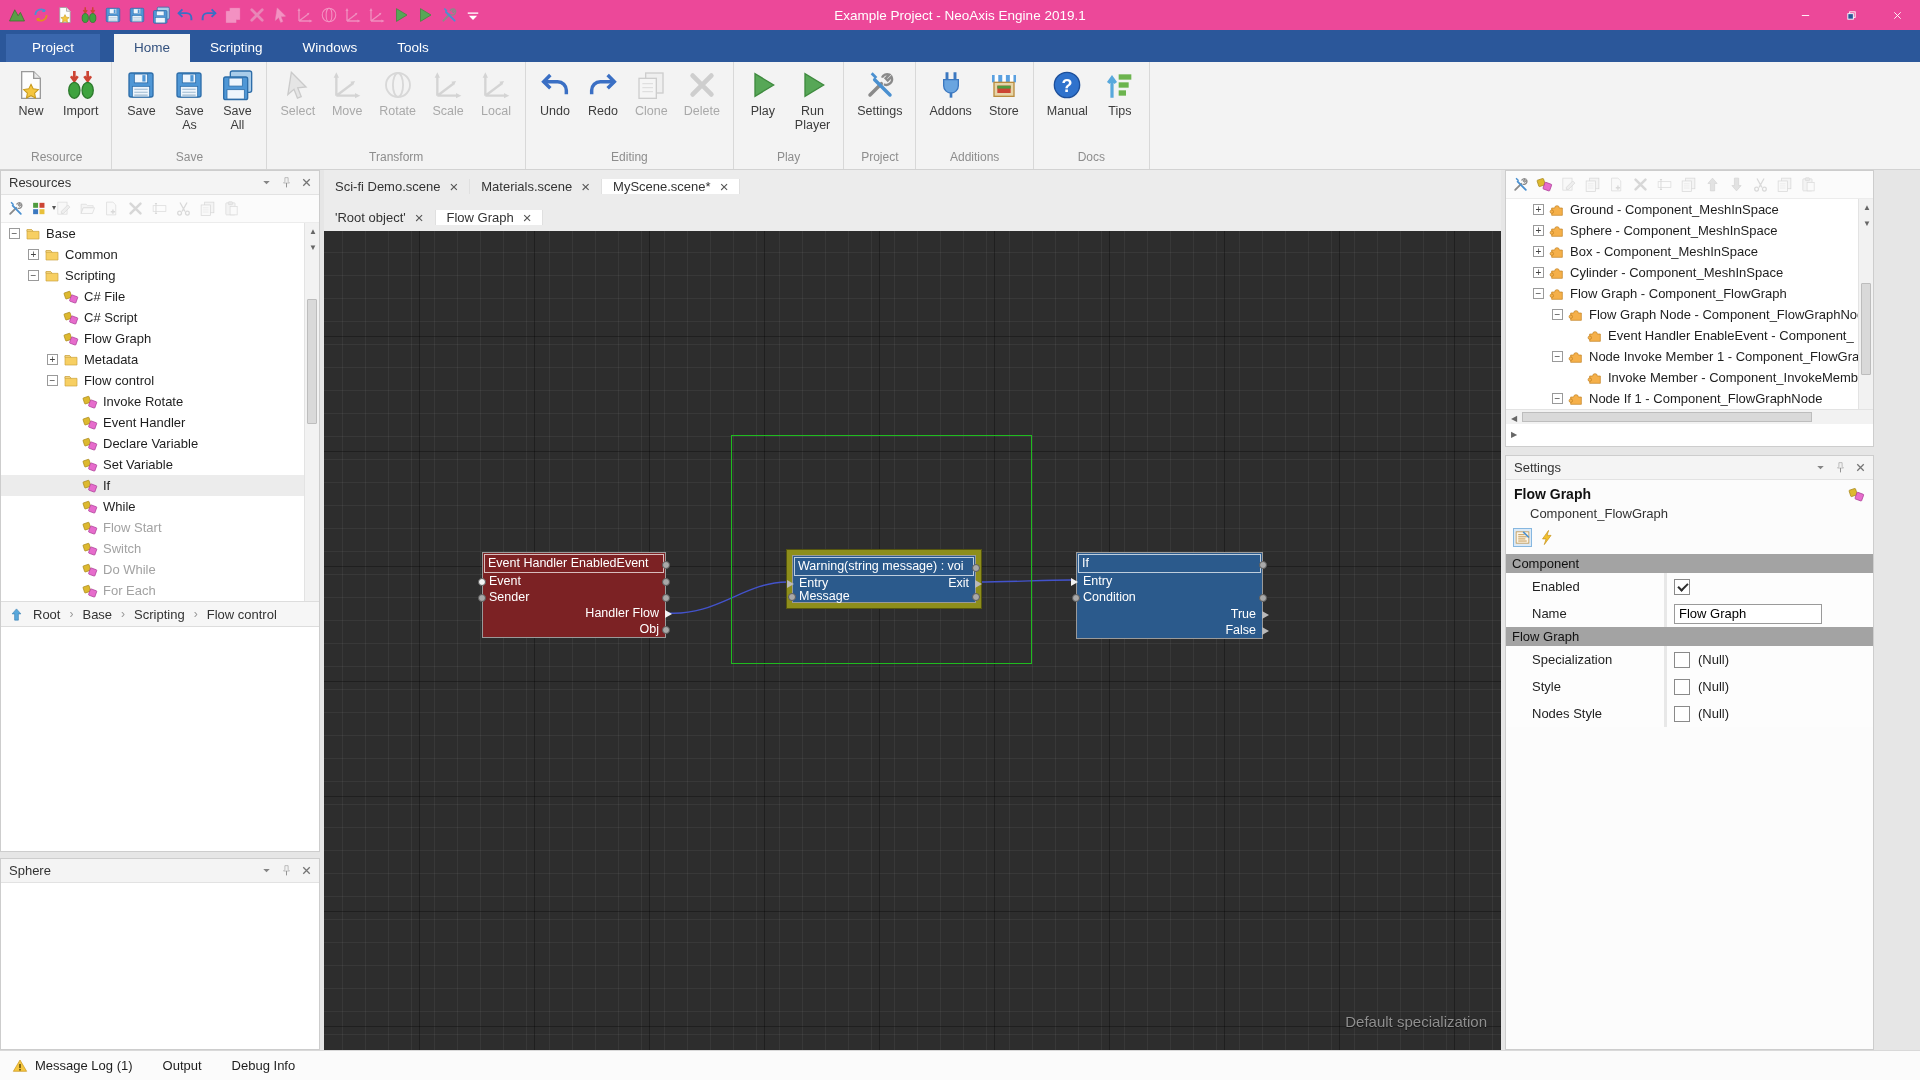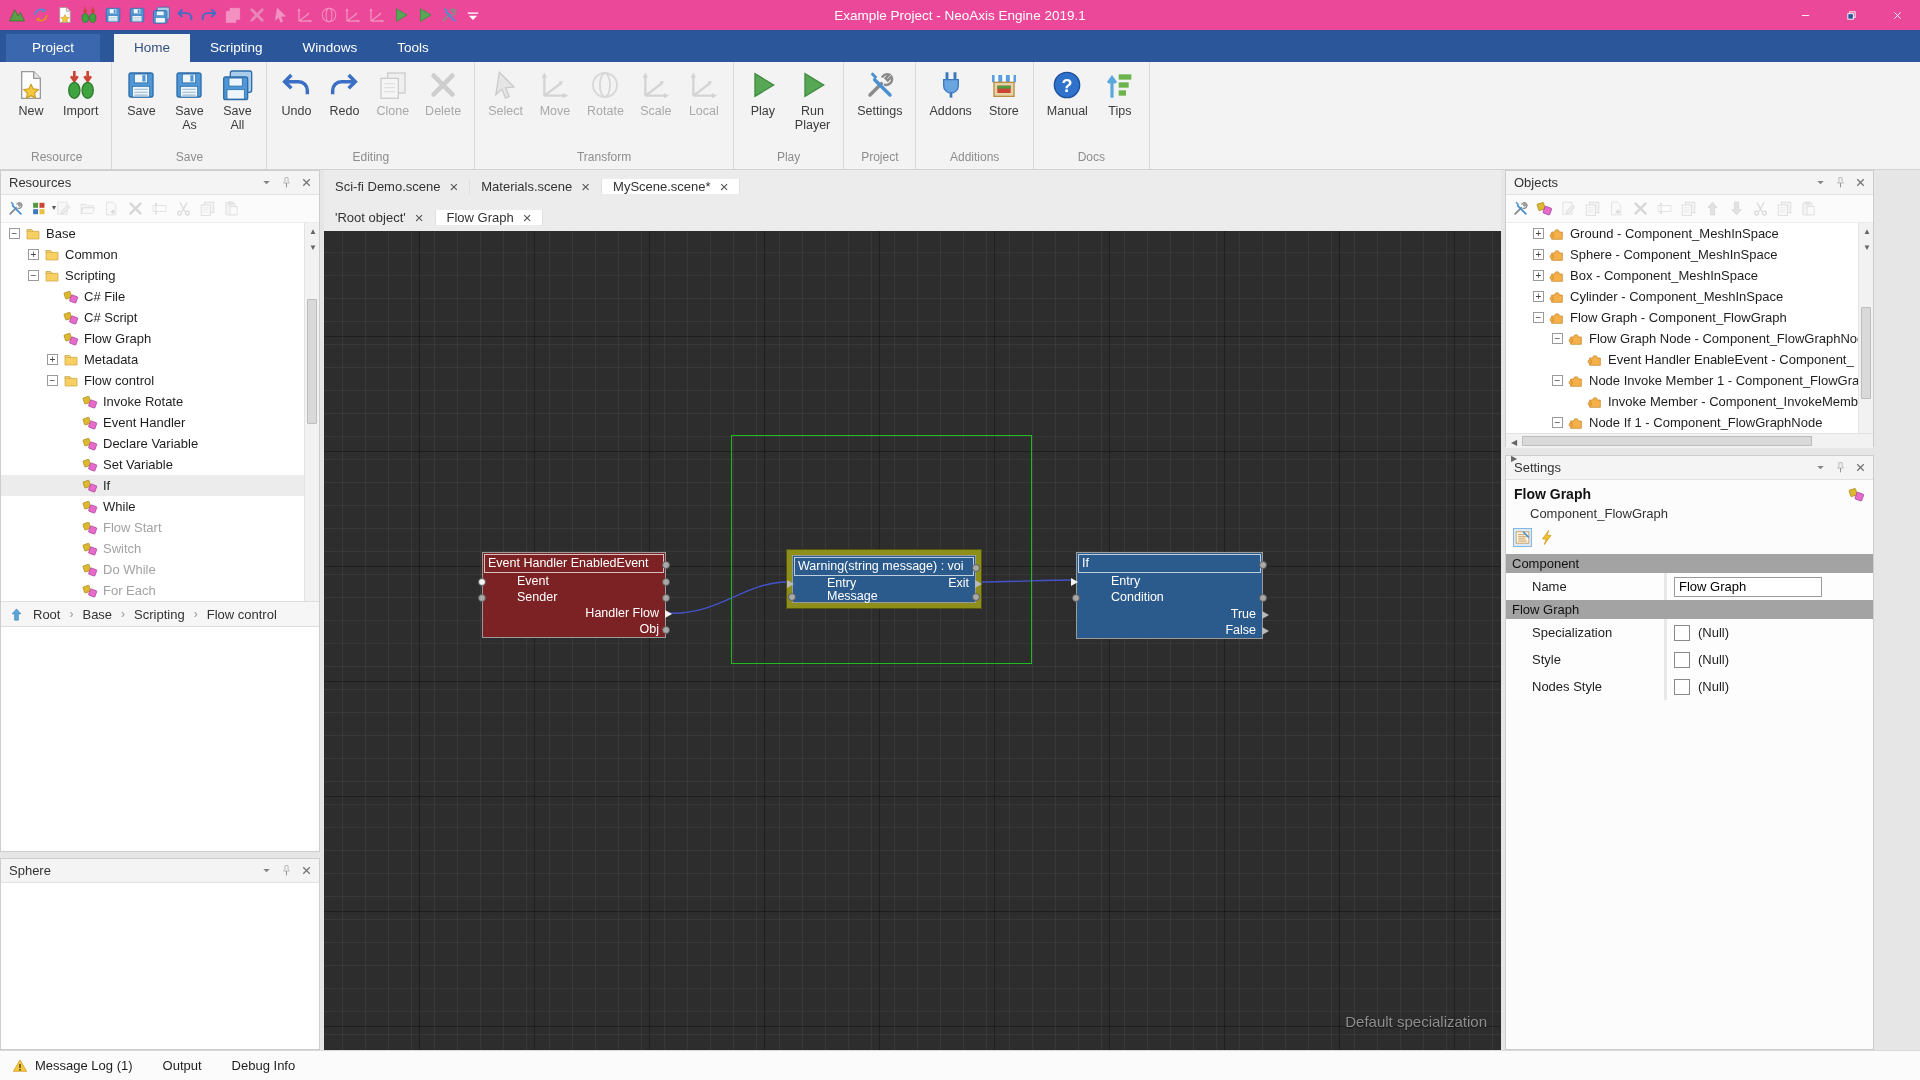--- a/index.html
+++ b/index.html
@@ -91,21 +91,21 @@
       linear-gradient(90deg, rgba(255,255,255,.05) 1px, transparent 1px);
     background-size:115px 115px, 115px 115px, 23px 23px, 23px 23px;
     background-position:-20px -10px, -20px -10px, -5px -2px, -5px -2px; }
   #watermark { position:absolute; right:14px; bottom:20px; color:#8f8f8f; font-size:15px; text-shadow:0 1px 1px rgba(0,0,0,.6); }
   #sel-rect { position:absolute; border:1px solid #1fbb1f; }
   #wirelayer { position:absolute; left:0; top:0; }
   .fnode { position:absolute; border:1px solid #9a9a9a; color:#fff; }
   .fnode.nsel { box-shadow:0 0 0 5px #8e8e1b, 0 0 0 6px #55550f; }
   .ntitle { height:19px; line-height:15px; border:1px solid rgba(255,255,255,.7); margin:1px 1px 0; padding:1px 3px; font-size:12.5px; white-space:nowrap; overflow:hidden; }
   .nrow { display:flex; align-items:center; padding:0 6px; font-size:12.5px; }
-  .nl { margin-right:auto;margin-left:28px; }
+  .nl { margin-right:auto; }
   .nr { margin-left:auto; }
   .pin { position:absolute; z-index:3; }
   .pin.circle, .pin.circle-white { width:8px; height:8px; border-radius:50%; background:#a9a9a9; border:1px solid #5c5c5c; }
   .pin.circle-white { background:#f4f4f4; }
   .pin.circle.pl, .pin.circle-white.pl { left:-5px; }
   .pin.circle.pr, .pin.circle-white.pr { right:-5px; }
   .pin.arrow, .pin.arrow-white { width:0; height:0; border-top:4px solid transparent; border-bottom:4px solid transparent; border-left:7px solid #b9b9b9; }
   .pin.arrow-white { border-left-color:#f2f2f2; }
   .pin.arrow.pl, .pin.arrow-white.pl { left:-6px; }
   .pin.arrow.pr, .pin.arrow-white.pr { right:-7px; }
@@ -367,20 +367,69 @@
                 <rect x="4.5" y="15.5" width="13" height="7" fill="#eef5fc" stroke="#2d6da9" stroke-width=".6"></rect>
               </svg>
             </span>
           <span class="rlabel">Save<br>All</span>
         </div>
         </div>
      <div class="rgl">Save</div>
    </div>
       <div class="rgroup">
      <div class="rbtns">
+          <div class="rbtn dis">
+          <span class="ricon icon">
+              <svg viewBox="0 0 24 24" xmlns="http://www.w3.org/2000/svg">
+                <path d="M7 2.5l11 11-6.2.6 2.6 6.6-2.8 1.1-2.6-6.6-4.6 4z" fill="#d6d6d6" stroke="#9a9a9a"></path>
+              </svg>
+            </span>
+          <span class="rlabel">Select</span>
+        </div>
+          <div class="rbtn dis">
+          <span class="ricon icon">
+              <svg viewBox="0 0 24 24" xmlns="http://www.w3.org/2000/svg">
+                <path d="M4 20h15M4 20V5M4 20L16 11" stroke="#b0b0b0" stroke-width="1.8" fill="none"></path>
+                <path d="M4 2.5L2 6.5h4zM22 20l-4-2v4zM18 9l-3.5.5 2 2.8z" fill="#b0b0b0"></path>
+              </svg>
+            </span>
+          <span class="rlabel">Move</span>
+        </div>
+          <div class="rbtn dis">
+          <span class="ricon icon">
+              <svg viewBox="0 0 24 24" xmlns="http://www.w3.org/2000/svg">
+                <circle cx="12" cy="12" r="9" fill="none" stroke="#b8b8b8" stroke-width="1.4"></circle>
+                <ellipse cx="12" cy="12" rx="3.8" ry="9" fill="none" stroke="#b8b8b8" stroke-width="1.4"></ellipse>
+              </svg>
+            </span>
+          <span class="rlabel">Rotate</span>
+        </div>
+          <div class="rbtn dis">
+          <span class="ricon icon">
+              <svg viewBox="0 0 24 24" xmlns="http://www.w3.org/2000/svg">
+                <path d="M4 20h15M4 20V5M4 20L16 11" stroke="#b0b0b0" stroke-width="1.8" fill="none"></path>
+                <path d="M4 2.5L2 6.5h4zM22 20l-4-2v4zM18 9l-3.5.5 2 2.8z" fill="#b0b0b0"></path>
+              </svg>
+            </span>
+          <span class="rlabel">Scale</span>
+        </div>
+          <div class="rbtn dis">
+          <span class="ricon icon">
+              <svg viewBox="0 0 24 24" xmlns="http://www.w3.org/2000/svg">
+                <path d="M4 20h15M4 20V5M4 20L16 11" stroke="#b0b0b0" stroke-width="1.8" fill="none"></path>
+                <path d="M4 2.5L2 6.5h4zM22 20l-4-2v4zM18 9l-3.5.5 2 2.8z" fill="#b0b0b0"></path>
+              </svg>
+            </span>
+          <span class="rlabel">Local</span>
+        </div>
+        </div>
+     <div class="rgl">Transform</div>
+   </div>
+      <div class="rgroup">
+     <div class="rbtns">
           <div class="rbtn">
           <span class="ricon icon">
               <svg viewBox="0 0 24 24" xmlns="http://www.w3.org/2000/svg">
                 <path d="M8.5 4.5 3.5 9.5l5 5" fill="none" stroke="#3a6fc4" stroke-width="2.6"></path>
                 <path d="M3.5 9.5H14a6.5 6.5 0 0 1 6.5 6.5v3" fill="none" stroke="#3a6fc4" stroke-width="2.6"></path>
               </svg>
             </span>
           <span class="rlabel">Undo</span>
         </div>
           <div class="rbtn">
@@ -405,69 +454,20 @@
           <div class="rbtn dis">
           <span class="ricon icon">
               <svg viewBox="0 0 24 24" xmlns="http://www.w3.org/2000/svg">
                 <path d="M5 5l14 14M19 5L5 19" stroke="#a3a3a3" stroke-width="3.6" stroke-linecap="round"></path>
               </svg>
             </span>
           <span class="rlabel">Delete</span>
         </div>
         </div>
      <div class="rgl">Editing</div>
-   </div>
-      <div class="rgroup">
-     <div class="rbtns">
-          <div class="rbtn dis">
-          <span class="ricon icon">
-              <svg viewBox="0 0 24 24" xmlns="http://www.w3.org/2000/svg">
-                <path d="M7 2.5l11 11-6.2.6 2.6 6.6-2.8 1.1-2.6-6.6-4.6 4z" fill="#d6d6d6" stroke="#9a9a9a"></path>
-              </svg>
-            </span>
-          <span class="rlabel">Select</span>
-        </div>
-          <div class="rbtn dis">
-          <span class="ricon icon">
-              <svg viewBox="0 0 24 24" xmlns="http://www.w3.org/2000/svg">
-                <path d="M4 20h15M4 20V5M4 20L16 11" stroke="#b0b0b0" stroke-width="1.8" fill="none"></path>
-                <path d="M4 2.5L2 6.5h4zM22 20l-4-2v4zM18 9l-3.5.5 2 2.8z" fill="#b0b0b0"></path>
-              </svg>
-            </span>
-          <span class="rlabel">Move</span>
-        </div>
-          <div class="rbtn dis">
-          <span class="ricon icon">
-              <svg viewBox="0 0 24 24" xmlns="http://www.w3.org/2000/svg">
-                <circle cx="12" cy="12" r="9" fill="none" stroke="#b8b8b8" stroke-width="1.4"></circle>
-                <ellipse cx="12" cy="12" rx="3.8" ry="9" fill="none" stroke="#b8b8b8" stroke-width="1.4"></ellipse>
-              </svg>
-            </span>
-          <span class="rlabel">Rotate</span>
-        </div>
-          <div class="rbtn dis">
-          <span class="ricon icon">
-              <svg viewBox="0 0 24 24" xmlns="http://www.w3.org/2000/svg">
-                <path d="M4 20h15M4 20V5M4 20L16 11" stroke="#b0b0b0" stroke-width="1.8" fill="none"></path>
-                <path d="M4 2.5L2 6.5h4zM22 20l-4-2v4zM18 9l-3.5.5 2 2.8z" fill="#b0b0b0"></path>
-              </svg>
-            </span>
-          <span class="rlabel">Scale</span>
-        </div>
-          <div class="rbtn dis">
-          <span class="ricon icon">
-              <svg viewBox="0 0 24 24" xmlns="http://www.w3.org/2000/svg">
-                <path d="M4 20h15M4 20V5M4 20L16 11" stroke="#b0b0b0" stroke-width="1.8" fill="none"></path>
-                <path d="M4 2.5L2 6.5h4zM22 20l-4-2v4zM18 9l-3.5.5 2 2.8z" fill="#b0b0b0"></path>
-              </svg>
-            </span>
-          <span class="rlabel">Local</span>
-        </div>
-        </div>
-     <div class="rgl">Transform</div>
    </div>
       <div class="rgroup">
      <div class="rbtns">
           <div class="rbtn">
           <span class="ricon icon">
               <svg viewBox="0 0 24 24" xmlns="http://www.w3.org/2000/svg">
                 <path d="M6 3.5v17L20 12z" fill="#57a757" stroke="#3e8a3e"></path>
               </svg>
             </span>
           <span class="rlabel">Play</span>
@@ -980,41 +980,20 @@
             <span class="pin arrow pr" style="top: 57.625px;"></span>
             <span class="pin arrow pr" style="top: 73.875px;"></span>
           </div>
         </div>
     </div>
 
     <div class="vsplit"></div>
 
     <div id="right-col">
       <div class="panel" style="height:277px">
-        <div class="panel-header" id="objects-header">
-            <span class="ph-title">Objects</span>
-     <span class="ph-icons">
-              <span class="phi">
-                <svg viewBox="0 0 24 24" xmlns="http://www.w3.org/2000/svg">
-                  <path d="M6 9l6 6 6-6z" fill="#606060"></path>
-                </svg>
-              </span>
-              <span class="phi">
-                <svg viewBox="0 0 24 24" xmlns="http://www.w3.org/2000/svg">
-                  <path d="M9 3h6v7l2.5 3H6.5L9 10z" fill="#f0f0f0" stroke="#707070"></path>
-                  <path d="M12 13v8" stroke="#707070" stroke-width="1.8"></path>
-                </svg>
-              </span>
-              <span class="phi">
-                <svg viewBox="0 0 24 24" xmlns="http://www.w3.org/2000/svg">
-                  <path d="M6 6l12 12M18 6L6 18" stroke="#4a4a4a" stroke-width="2.4"></path>
-                </svg>
-              </span>
-            </span>
-          </div>
         <div class="ptoolbar" id="objects-toolbar">
             <span class="tbtn">
               <svg viewBox="0 0 24 24" xmlns="http://www.w3.org/2000/svg">
                 <path d="M4.5 19.5L13 11" stroke="#8a8a8a" stroke-width="2.6" stroke-linecap="round"></path>
                 <path d="M13.5 6.5a4.2 4.2 0 0 1 5.5-2.3l-2.8 2.8 1.6 1.6 2.8-2.8a4.2 4.2 0 0 1-5.7 5.6" fill="none" stroke="#8a8a8a" stroke-width="1.8"></path>
                 <path d="M19.5 19.5L8 8" stroke="#4a90d0" stroke-width="2.6" stroke-linecap="round"></path>
                 <path d="M8.5 7.5L5 4 6.5 2.5 10 6z" fill="#4a90d0"></path>
               </svg>
             </span>
             <span class="tbtn">
@@ -1249,20 +1228,26 @@
               </span>
               <span class="tbtn">
                 <svg viewBox="0 0 24 24" xmlns="http://www.w3.org/2000/svg">
                   <path d="M13.5 2L5 14h5l-2.5 8L17 9h-5.5z" fill="#f2c12e" stroke="#c8941a"></path>
                 </svg>
               </span>
             </div>
           <div id="sprops">
               <div class="scat">Component</div>
               <div class="srow">
+       <span class="slabel">Enabled</span>
+       <span class="sctl">
+                  <span class="cb on"></span>
+                </span>
+     </div>
+              <div class="srow">
        <span class="slabel">Name</span>
        <span class="sctl">
                   <input class="sin" value="Flow Graph" style="">
                 </span>
      </div>
               <div class="scat">Flow Graph</div>
               <div class="srow">
        <span class="slabel">Specialization</span>
        <span class="sctl">
                   <span class="cb"></span>

